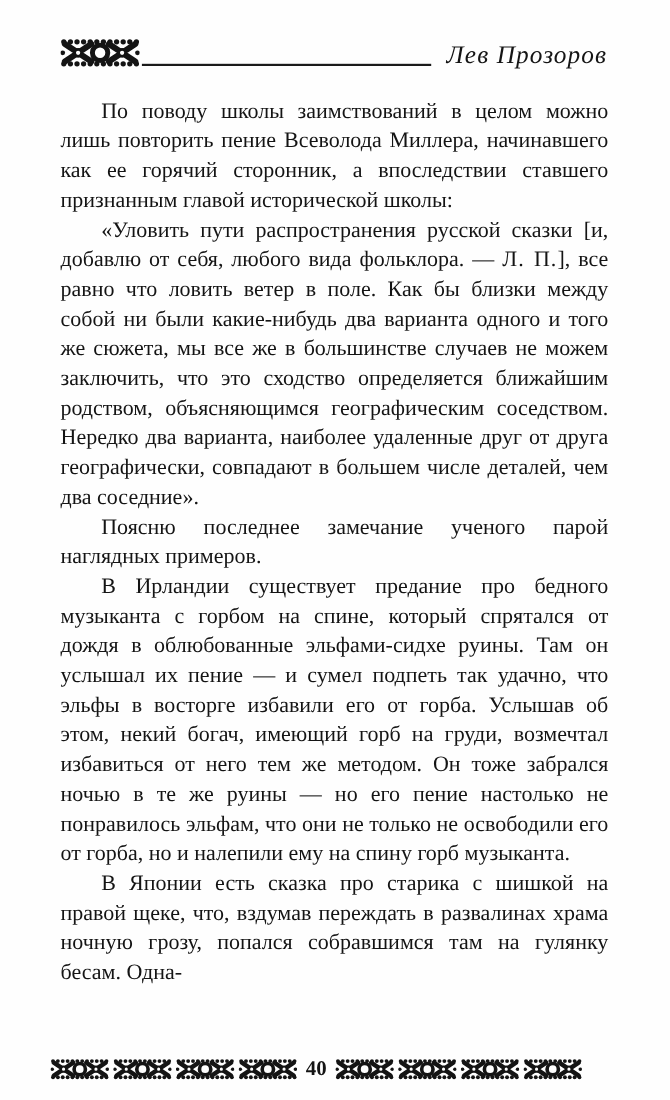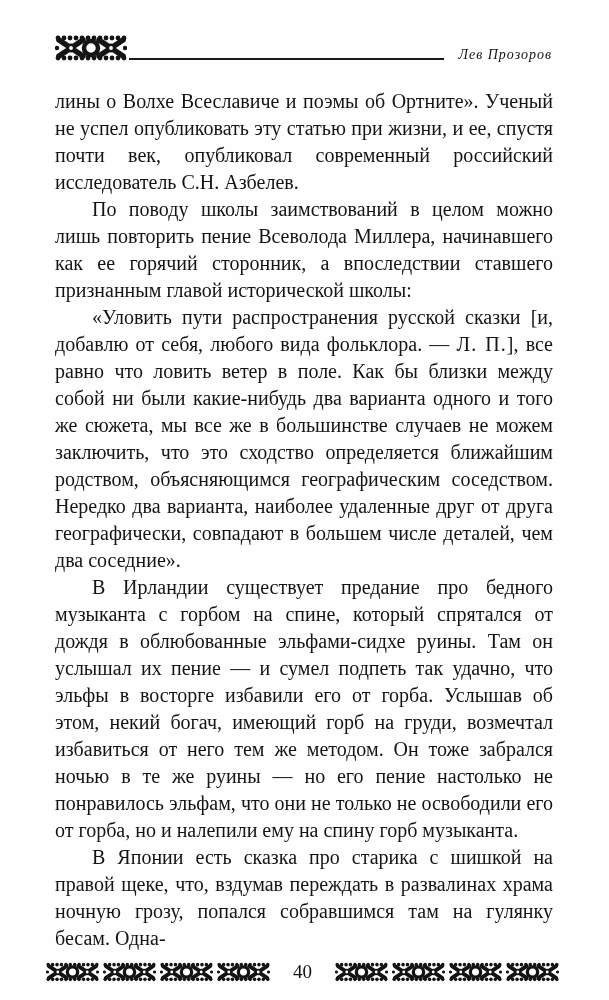--- a/index.html
+++ b/index.html
@@ -26,21 +26,21 @@
   }
   .header .orn { width: 72px; height: 30px; flex: 0 0 auto; }
   .header-rule {
     flex: 1 1 auto;
     border-bottom: 2px solid #1a1a1a;
     margin: 0 0 3px 2px;
     height: 0;
   }
   .author {
     font-style: italic;
-    font-size: 14px;
+    font-size: 23px;
     margin-left: 14px;
     white-space: nowrap;
     letter-spacing: 1px;
     padding-bottom: 0px;
   }
   
   .body-text {
     margin: 25px 56px 0 55px;
     text-align: justify;
     font-size: 20px;
@@ -53,21 +53,22 @@
   .body-text p.indent { text-indent: 37px; }
   .body-text b { font-weight: normal; letter-spacing: 1px; }
   
   .footer {
     position: absolute;
     left: 46px;
     right: 50px;
     top: 930px;
     display: flex;
     align-items: center;
-    justify-content: space-between;
+    justify-content: flex-start;
+    font-weight: bold;
   }
   .orn-group { display: flex; gap: 4px; }
   .orn-group .orn { width: 53px; height: 22px; }
   .page-number {
     font-size: 19px;
     padding: 0 8px;
   }
   .defs-hidden { position: absolute; width: 0; height: 0; overflow: hidden; }
 </style>
 </head>
@@ -121,23 +122,23 @@
 
   <div class="header">
     <svg class="orn" viewBox="0 0 72 26">
         <use href="#chain-orn"></use>
       </svg>
     <div class="header-rule"></div>
     <div class="author">Лев Прозоров</div>
   </div>
 
   <div class="body-text">
-    <p>лины о Волхе Всеславиче и поэмы об Ортните». Ученый не успел опубликовать эту статью при жизни, и ее, спустя почти век, опубликовал современный российский исследователь С.Н. Азбелев.</p>
     <p class="indent">По поводу школы заимствований в целом можно лишь повторить пение Всеволода Миллера, начинавшего как ее горячий сторонник, а впоследствии ставшего признанным главой исторической школы:</p>
     <p class="indent"><span>«Уловить пути распространения русской сказки [и, добавлю от себя, любого вида фольклора. — </span><b>Л. П.</b><span>], все равно что ловить ветер в поле. Как бы близки между собой ни были какие-нибудь два варианта одного и того же сюжета, мы все же в большинстве случаев не можем заключить, что это сходство определяется ближайшим родством, объясняющимся географическим соседством. Нередко два варианта, наиболее удаленные друг от друга географически, совпадают в большем числе деталей, чем два соседние».</span></p>
+    <p class="indent">Поясню последнее замечание ученого парой наглядных примеров.</p>
     <p class="indent">В Ирландии существует предание про бедного музыканта с горбом на спине, который спрятался от дождя в облюбованные эльфами-сидхе руины. Там он услышал их пение — и сумел подпеть так удачно, что эльфы в восторге избавили его от горба. Услышав об этом, некий богач, имеющий горб на груди, возмечтал избавиться от него тем же методом. Он тоже забрался ночью в те же руины — но его пение настолько не понравилось эльфам, что они не только не освободили его от горба, но и налепили ему на спину горб музыканта.</p>
     <p class="indent">В Японии есть сказка про старика с шишкой на правой щеке, что, вздумав переждать в развалинах храма ночную грозу, попался собравшимся там на гулянку бесам. Одна-</p>
   </div>
 
   <div class="footer">
     <div class="orn-group">
       <svg class="orn" viewBox="0 0 72 26">
           <use href="#chain-orn"></use>
         </svg>
       <svg class="orn" viewBox="0 0 72 26">

